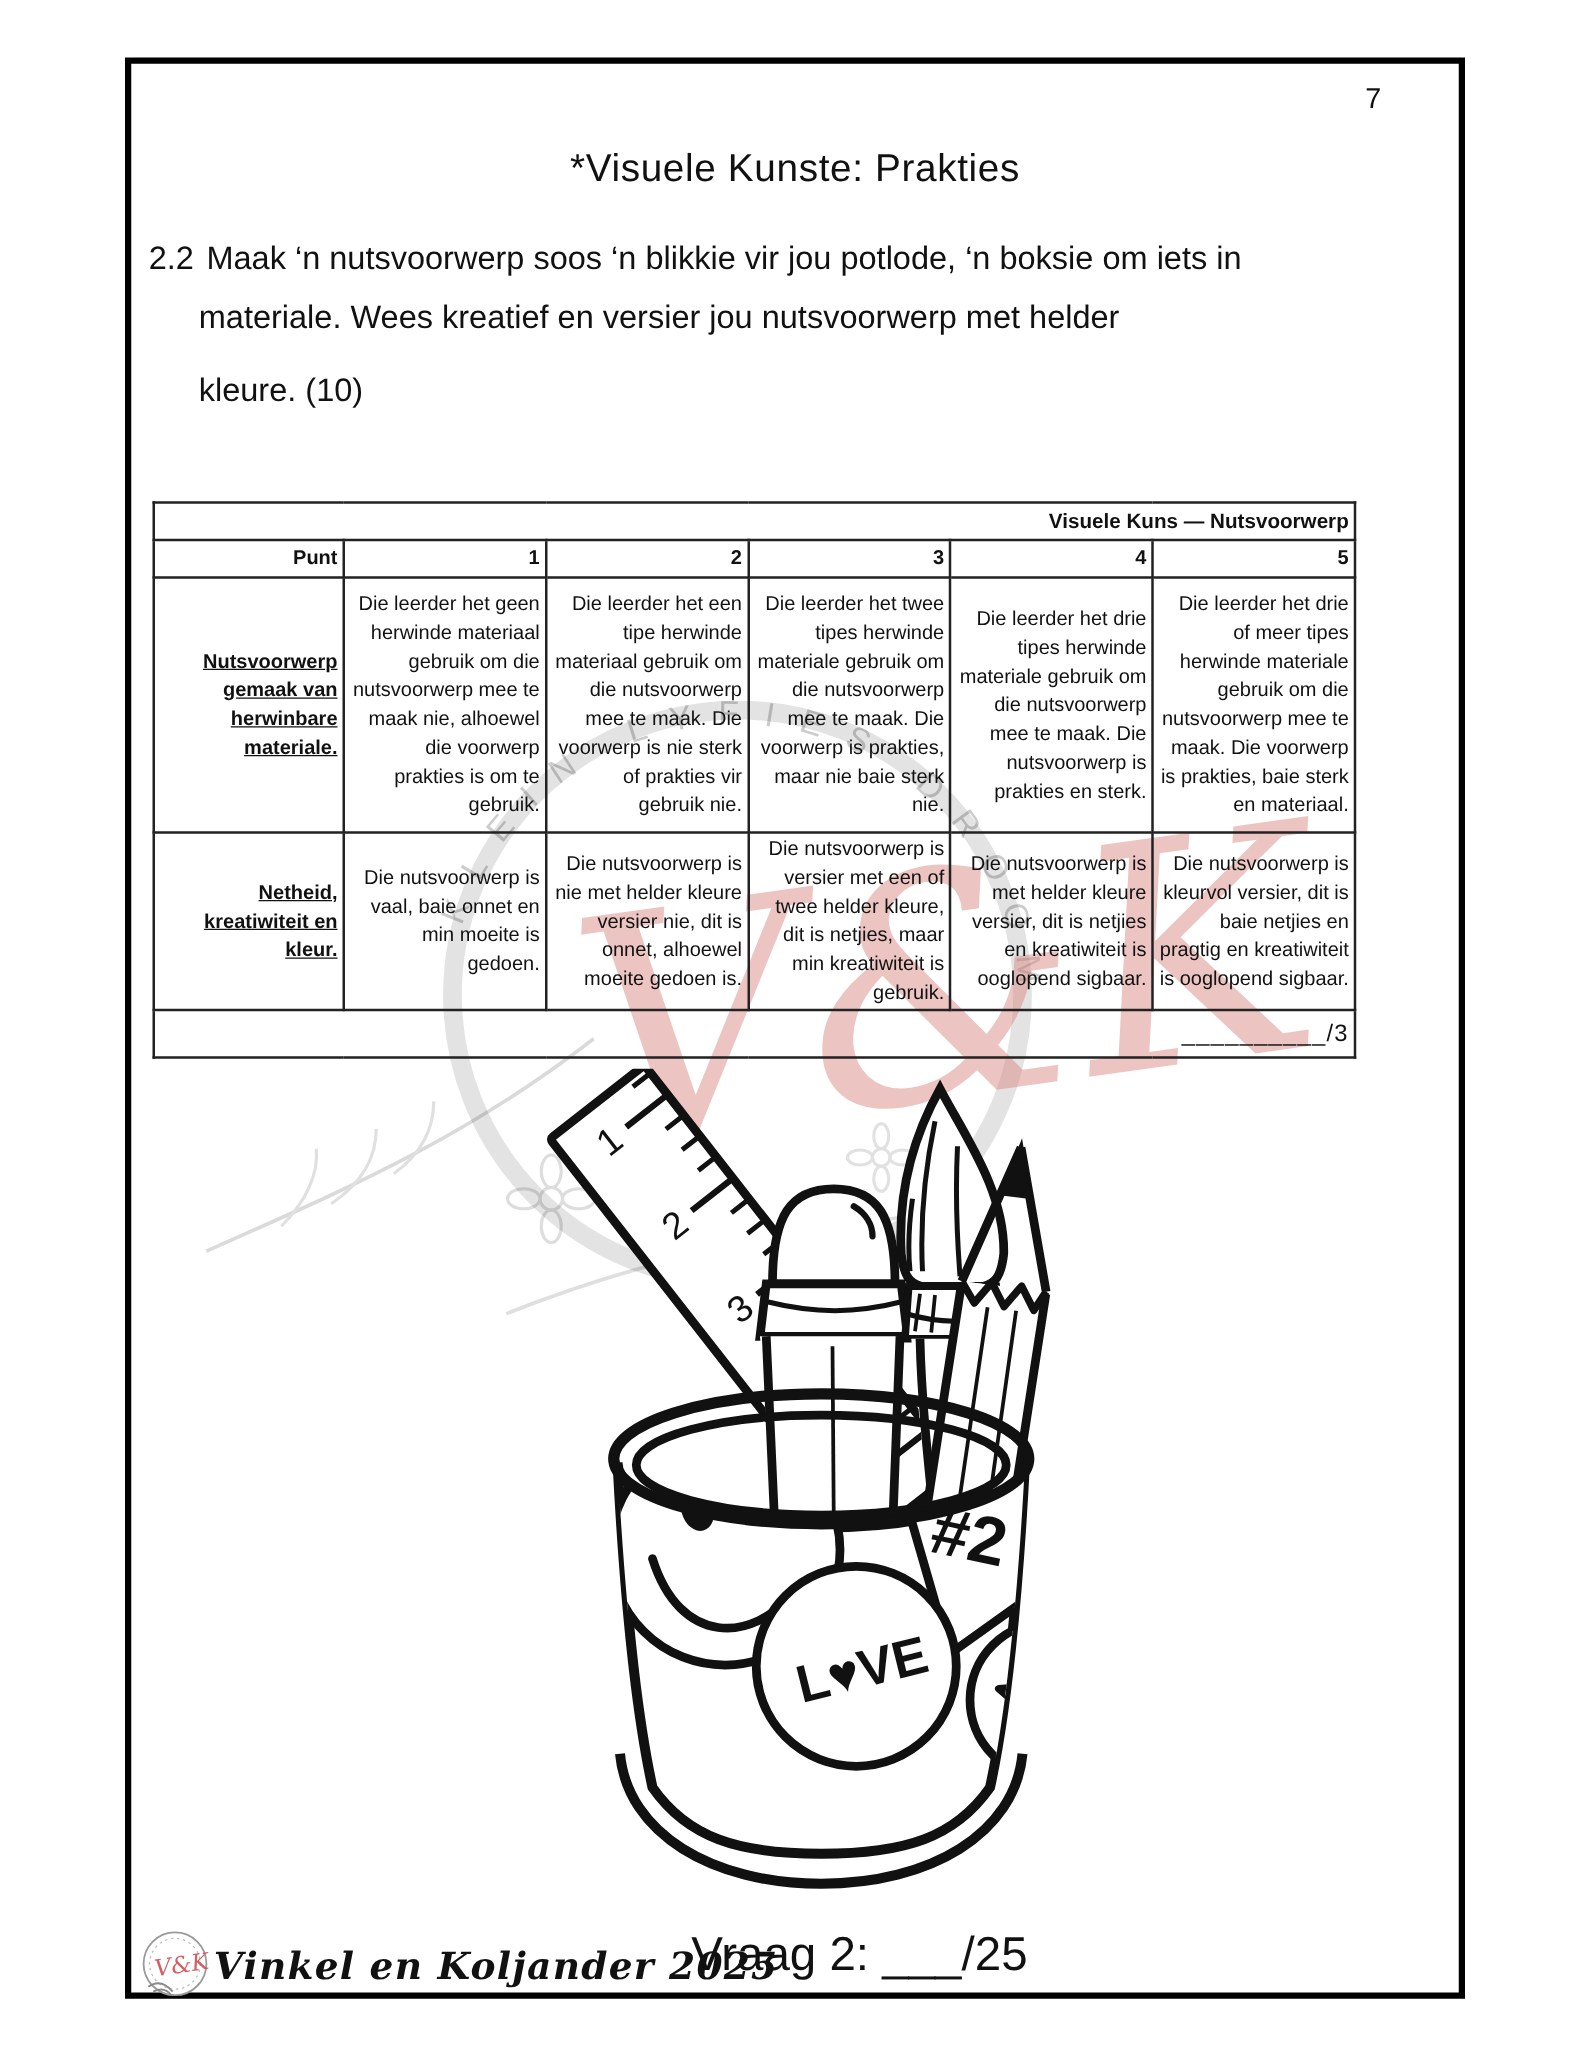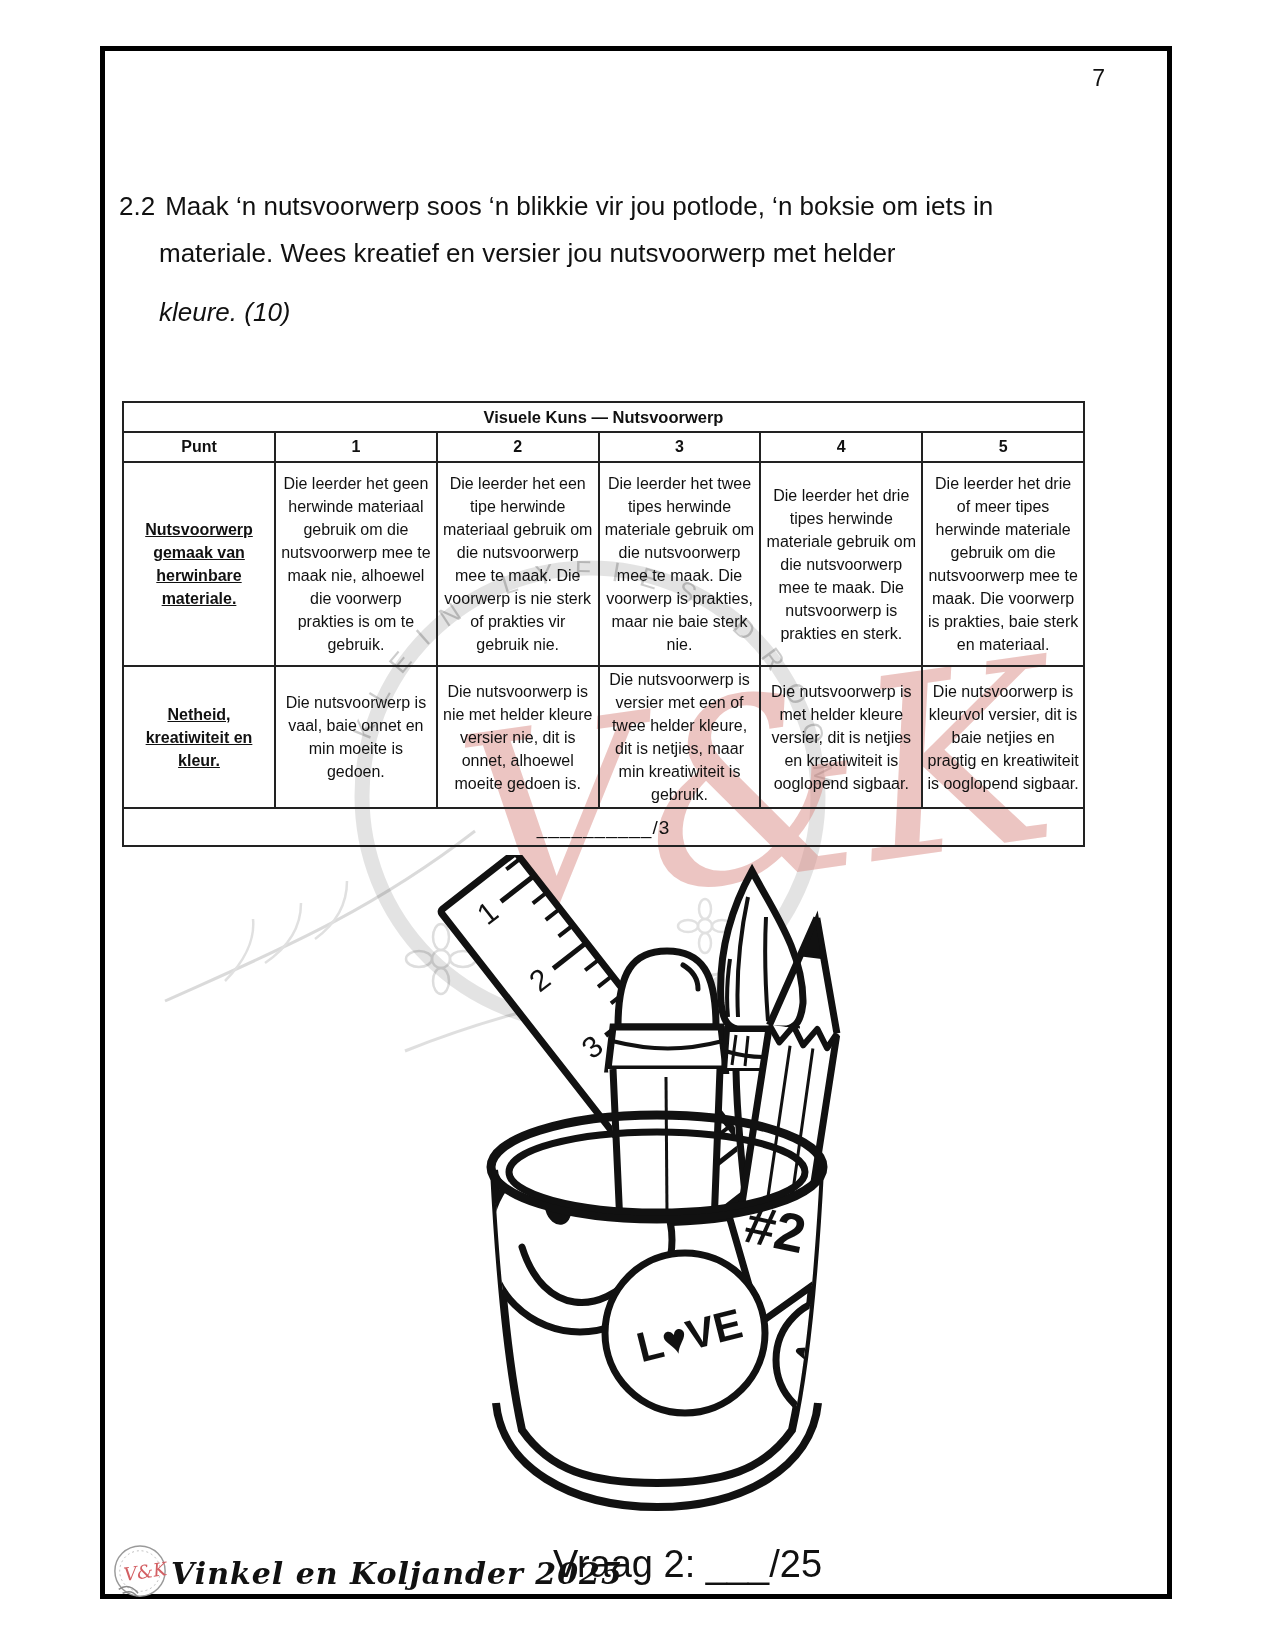--- a/index.html
+++ b/index.html
@@ -6,25 +6,25 @@
   body{width:1275px;height:1650px;position:relative;overflow:hidden;
        font-family:"Liberation Sans", sans-serif;color:#111;}
   .frame{position:absolute;left:100px;top:46px;width:1062px;height:1543px;
          border:5px solid #000;background:#fff;}
   .pagenum{position:absolute;top:14px;right:62px;font-size:23px;z-index:3;}
   .doc-title{position:absolute;top:66px;left:0;width:100%;text-align:center;
              font-size:31px;letter-spacing:.5px;z-index:3;}
   .question{position:absolute;top:132px;left:14px;z-index:3;font-size:26px;}
   .q-line{line-height:47px;white-space:nowrap;}
   .q-line.indent{padding-left:40px;}
-  .q-line.gap{margin-top:12px;font-style:italic;}
+  .q-line.gap{margin-top:12px;}
   .q-num{margin-right:10px;text-align:right;}
   .rubric{position:absolute;top:350px;left:17px;z-index:2;}
   table{border-collapse:collapse;table-layout:fixed;width:963px;font-size:16px;background:transparent;}
-  td{border:2px solid #222;text-align:center;vertical-align:middle;
+  td{border:2px solid #222;text-align:right;vertical-align:middle;
      padding:1px 4px;line-height:23px;}
   col.c-label{width:152px;}
   .rub-title td{font-weight:bold;font-size:16.5px;height:26px;line-height:22px;}
   .rub-head td{font-weight:bold;height:26px;line-height:22px;margin-left:41px;}
   .row-label{font-weight:bold;text-decoration:underline;}
   .r1 td{height:200px;}
   .r2 td{height:134px;}
   .rub-score td{height:34px;font-size:19px;letter-spacing:1px;}
   .wm{position:absolute;left:0;top:480px;z-index:1;}
   .art{position:absolute;left:325px;top:804px;z-index:2;}
@@ -66,20 +66,21 @@
     <defs>
       <path id="wmArc" d="M265,210 A228,228 0 1 1 668,410" fill="none"></path>
     </defs>
     <text font-size="27" letter-spacing="20" fill="#000" fill-opacity="0.2">
       <textPath href="#wmArc">KLEIN LYFIES DROOM</textPath>
     </text>
     <text class="scripty" x="360" y="370" font-size="250" fill="#d98c86" fill-opacity="0.5" transform="rotate(-8 480 300)">V&amp;K</text>
   </svg>
 
   <div class="pagenum">7</div>
+  <div class="doc-title">*Visuele Kunste: Prakties</div>
 
   <div class="question">
     <div class="q-line"><span class="q-num">2.2</span><span>Maak ‘n nutsvoorwerp soos ‘n blikkie vir jou potlode, ‘n boksie om iets in</span></div>
     <div class="q-line indent">materiale. Wees kreatief en versier jou nutsvoorwerp met helder</div>
     <div class="q-line indent gap">kleure. (10)</div>
   </div>
 
   <div class="rubric">
     <table>
       <colgroup>

